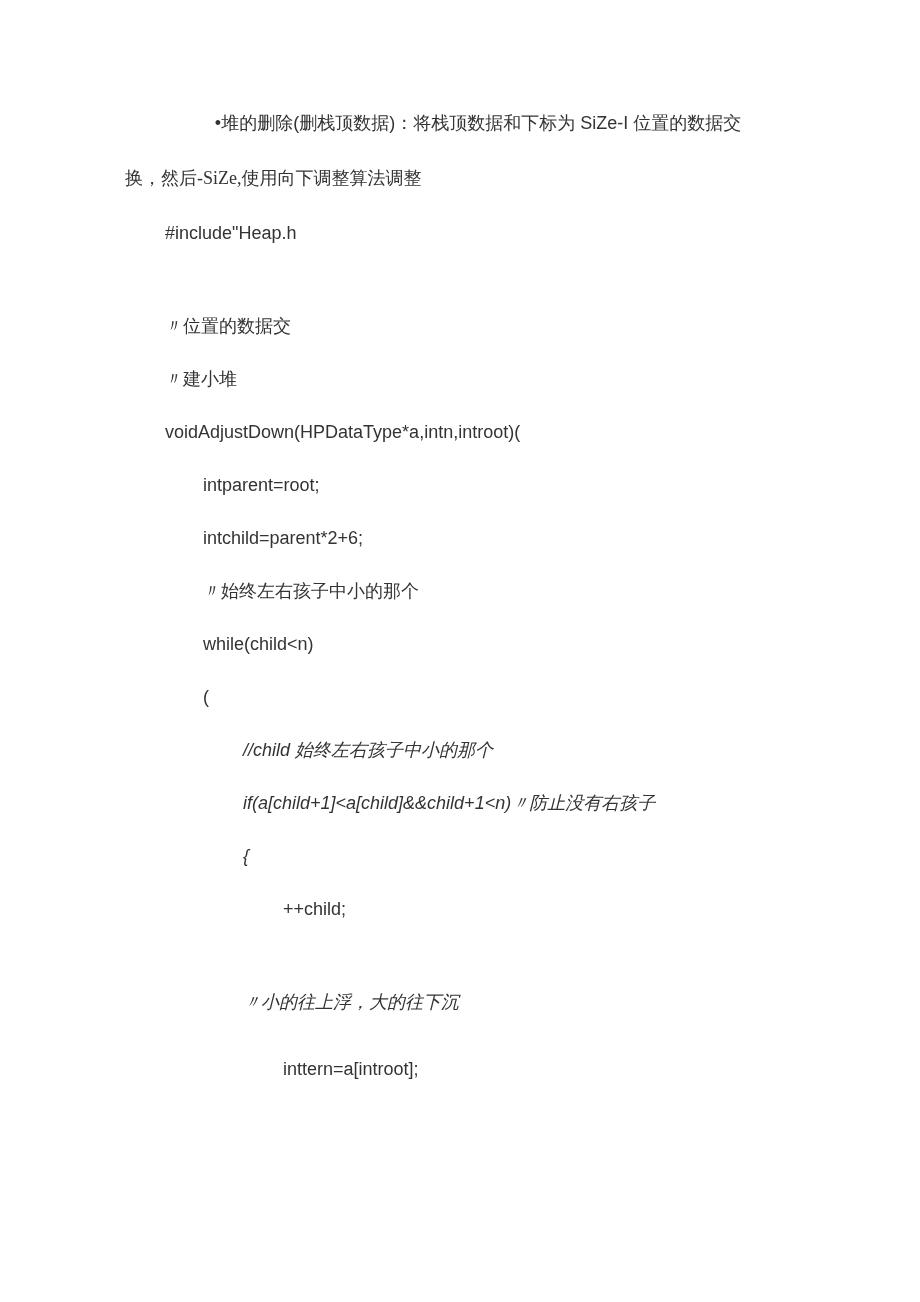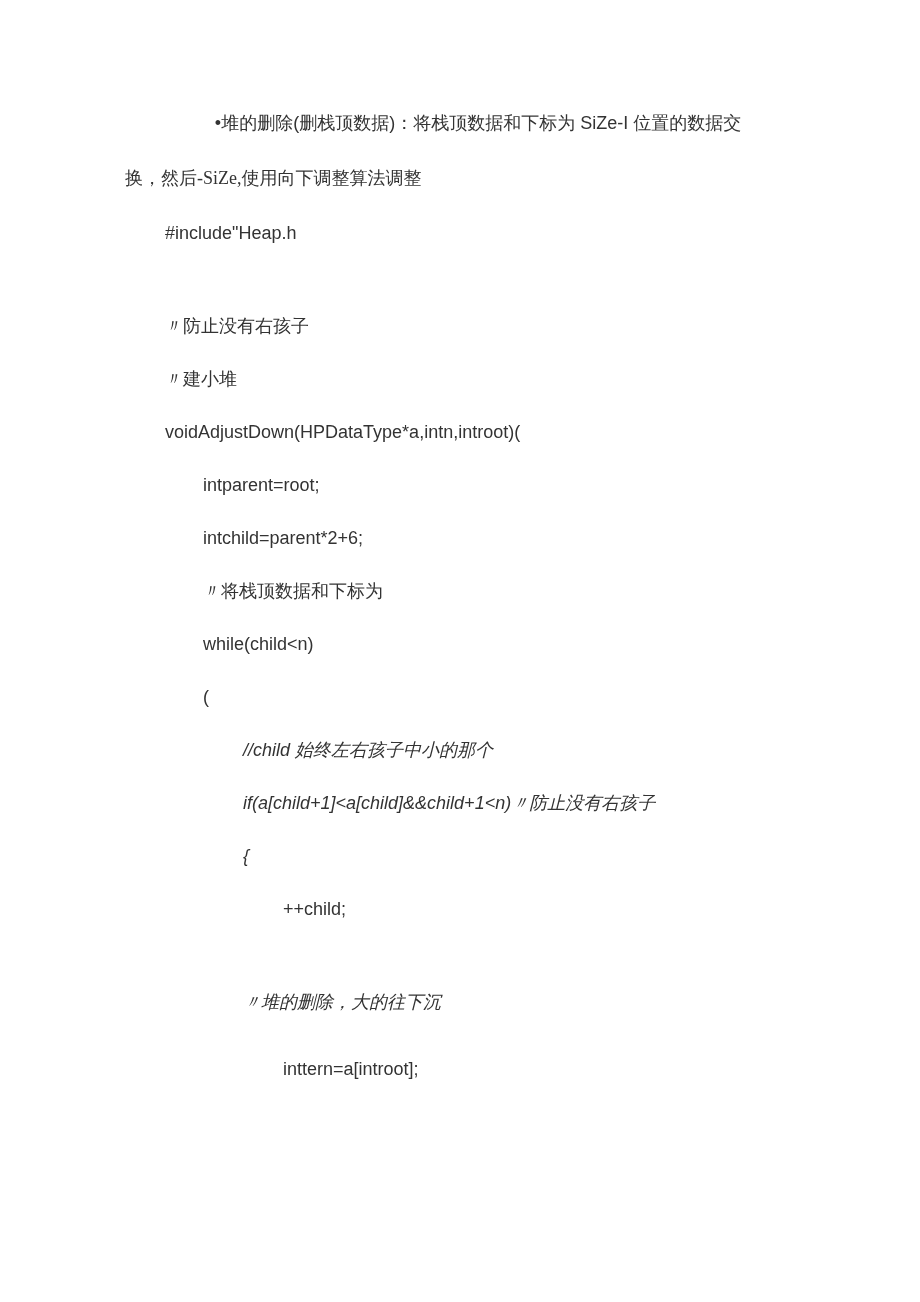--- a/index.html
+++ b/index.html
@@ -57,30 +57,30 @@
   </style>
 </head>
 <body>
 
 <div class="content">
   <p class="para para-first">•堆的删除(删栈顶数据)：将栈顶数据和下标为 SiZe-I 位置的数据交</p>
   <p class="para-cont">换，然后-SiZe,使用向下调整算法调整</p>
   <div id="code-block">
       <div class="code-line indent-1">#include"Heap.h</div>
       <div class="spacer"></div>
-      <div class="code-line indent-1">〃防止没有右孩子</div>
+      <div class="code-line indent-1">〃位置的数据交</div>
       <div class="code-line indent-1">〃建小堆</div>
       <div class="code-line indent-1">voidAdjustDown(HPDataType*a,intn,introot)(</div>
       <div class="code-line indent-2">intparent=root;</div>
       <div class="code-line indent-2">intchild=parent*2+6;</div>
-      <div class="code-line indent-2">〃将栈顶数据和下标为</div>
+      <div class="code-line indent-2">〃始终左右孩子中小的那个</div>
       <div class="code-line indent-2">while(child&lt;n)</div>
       <div class="code-line indent-2">(</div>
       <div class="code-line indent-3">//child 始终左右孩子中小的那个</div>
       <div class="code-line indent-3">if(a[child+1]&lt;a[child]&amp;&amp;child+1&lt;n)〃防止没有右孩子</div>
       <div class="code-line indent-3">{</div>
       <div class="code-line indent-4">++child;</div>
       <div class="spacer"></div>
-      <div class="code-line indent-3">〃堆的删除，大的往下沉</div>
+      <div class="code-line indent-3">〃小的往上浮，大的往下沉</div>
       <div class="spacer-sm"></div>
       <div class="code-line indent-4">inttern=a[introot];</div>
     </div>
 </div>
 
 </body></html>

